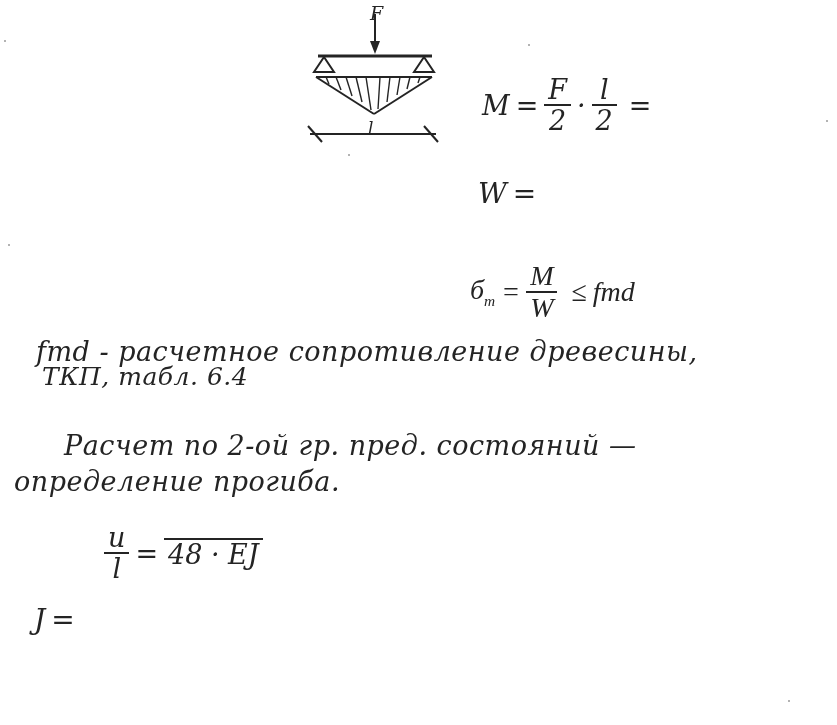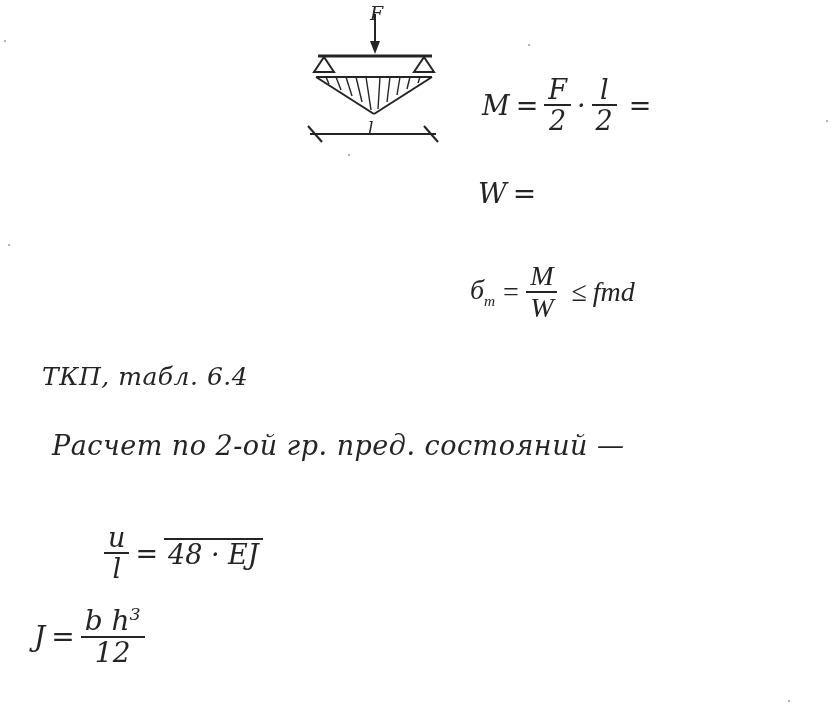--- a/index.html
+++ b/index.html
@@ -147,47 +147,43 @@
       <span>=</span>
       <span class="frac">
         <span class="num">M</span>
         <span class="den">W</span>
       </span>
       <span style="padding-left:8px;">≤</span>
       <span>fmd</span>
     </span>
   </div>
 
+  <div class="hw text-line" style="left:36px; top:338px; font-size:27px;">fmd - расчетное сопротивление древесины,</div>
   <div class="hw text-line" style="left:42px; top:364px; font-size:25px;">ТКП, табл. 6.4</div>
 
-  <div class="hw text-line" style="left:52px; top:432px; font-size:27px;">Расчет по 2-ой гр. пред. состояний —</div>
+  <div class="hw text-line" style="left:64px; top:432px; font-size:27px;">Расчет по 2-ой гр. пред. состояний —</div>
+  <div class="hw text-line" style="left:14px; top:468px; font-size:27px;">определение прогиба.</div>
 
   <div class="hw" style="left:104px; top:524px; font-size:27px;">
     <span class="eq-row">
       <span class="frac">
         <span class="num">u</span>
         <span class="den">l</span>
       </span>
       <span>=</span>
       <span class="frac">
         <span class="den">48 · EJ</span>
       </span>
     </span>
   </div>
 
   <div class="hw" style="left:34px; top:606px; font-size:28px;">
     <span class="eq-row">
       <span>J</span>
       <span>=</span>
-      <span class="frac">
-        <span class="num">
-          <span>b h</span><span class="sup">3</span>
-        </span>
-        <span class="den">12</span>
-      </span>
     </span>
   </div>
 
   <div class="speck" style="left:4px; top:40px;"></div>
   <div class="speck" style="left:8px; top:244px;"></div>
   <div class="speck" style="left:528px; top:44px;"></div>
   <div class="speck" style="left:348px; top:154px;"></div>
   <div class="speck" style="left:826px; top:120px;"></div>
   <div class="speck" style="left:788px; top:700px;"></div>
 </div>

